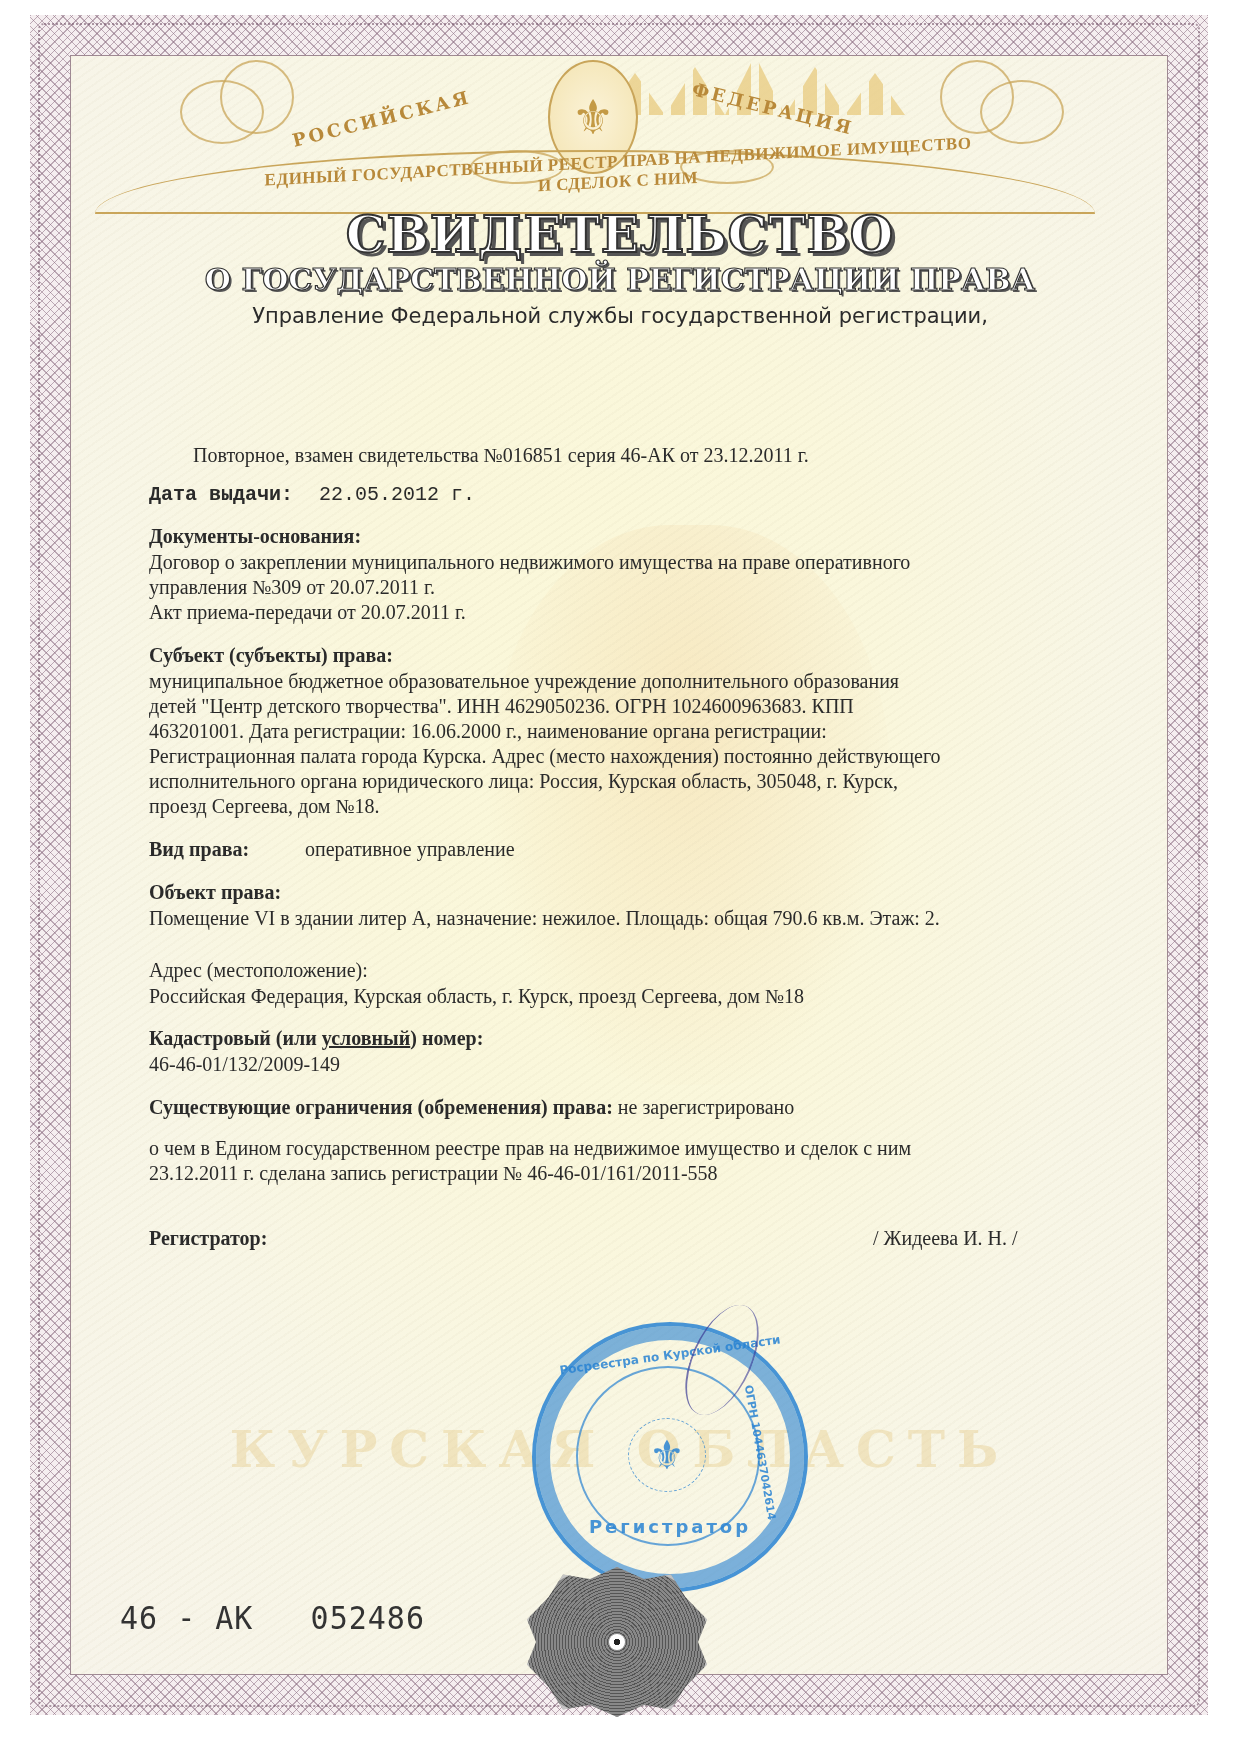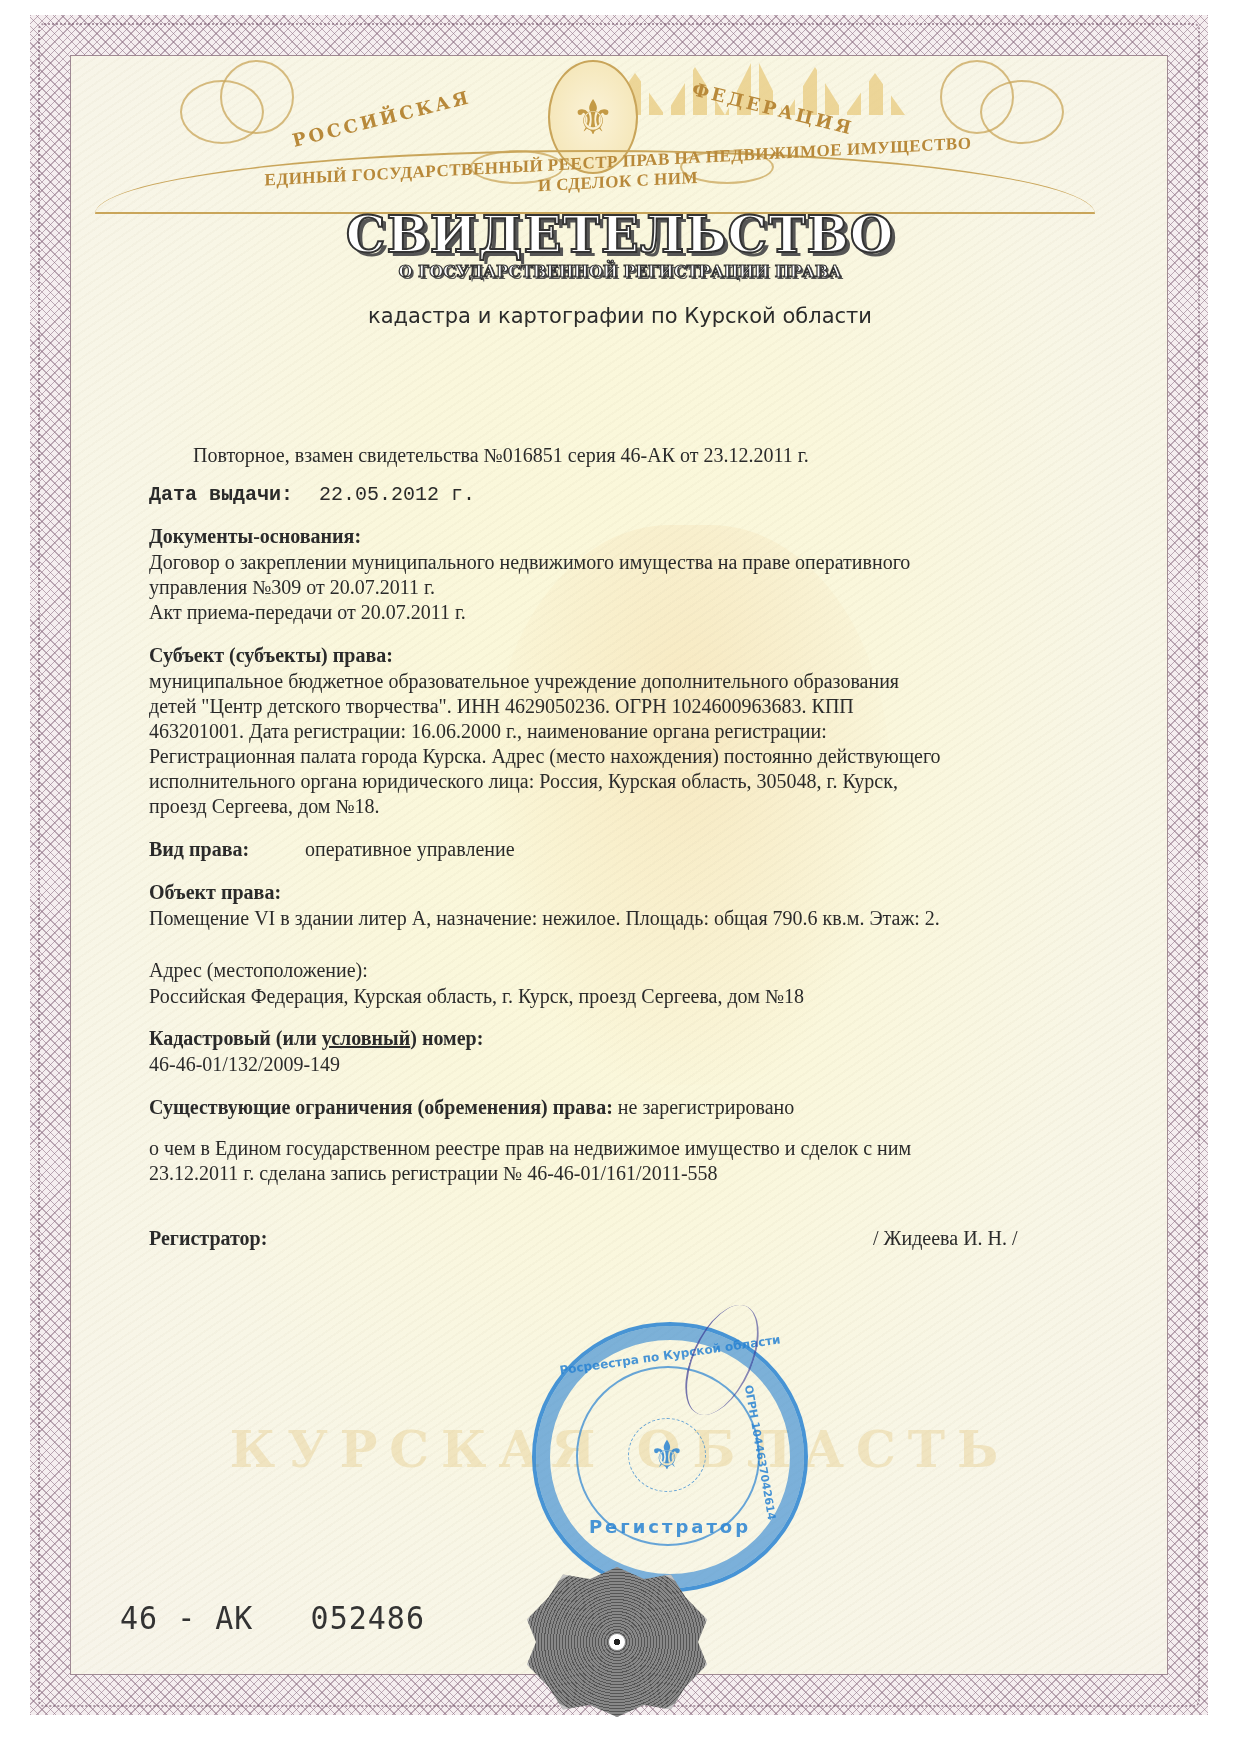--- a/index.html
+++ b/index.html
@@ -73,21 +73,21 @@
     
     .title-main {
       position: absolute; left: 0; top: 205px; width: 1240px; text-align: center;
       font-family: "DejaVu Serif", serif; font-weight: bold; font-size: 50px;
       color: #ffffff; letter-spacing: 1px;
       -webkit-text-stroke: 2px #333;
       text-shadow: 4px 4px 0 #555;
     }
     .title-sub {
       position: absolute; left: 0; top: 262px; width: 1240px; text-align: center;
-      font-family: "DejaVu Serif", serif; font-weight: bold; font-size: 16px;
+      font-family: "DejaVu Serif", serif; font-weight: bold; font-size: 30px;
       color: #ffffff; -webkit-text-stroke: 1.2px #333;
       text-shadow: 2px 2px 0 #555;
     }
     .agency {
       position: absolute; left: 0; top: 300px; width: 1240px; text-align: center;
       font-family: "DejaVu Sans", sans-serif; font-size: 21px; line-height: 32px;
       color: #2b2b2b;
     }
     
     .content {
@@ -174,21 +174,21 @@
 <div class="crown-rays" style="left:605px;top:55px;width:300px;"></div>
 <div class="eagle-oval" style="left:548px;top:60px;">⚜</div>
 <div class="ribbon-text rf-left">РОССИЙСКАЯ</div>
 <div class="ribbon-text rf-right">ФЕДЕРАЦИЯ</div>
 <div class="ribbon"></div>
 <div class="registry-text">ЕДИНЫЙ ГОСУДАРСТВЕННЫЙ РЕЕСТР ПРАВ НА НЕДВИЖИМОЕ ИМУЩЕСТВО И СДЕЛОК С НИМ</div>
 
 <div class="title-main">СВИДЕТЕЛЬСТВО</div>
 <div class="title-sub">О ГОСУДАРСТВЕННОЙ РЕГИСТРАЦИИ ПРАВА</div>
 <div class="agency">
-  <div>кадастра и картографии по Курской области</div>
+  <div>Управление Федеральной службы государственной регистрации,</div>
 </div>
 
 <div class="watermark-kursk">КУРСКАЯ ОБЛАСТЬ</div>
 
 <div class="content">
   <div class="line" style="top:443px;margin-left:44px;">Повторное, взамен свидетельства №016851 серия 46-АК от 23.12.2011 г.</div>
 
   <div class="line" style="top:482px;font-family:Liberation Mono, monospace;">
     <span class="bold">Дата выдачи:</span>
     <span style="margin-left:14px;">22.05.2012 г.</span>

